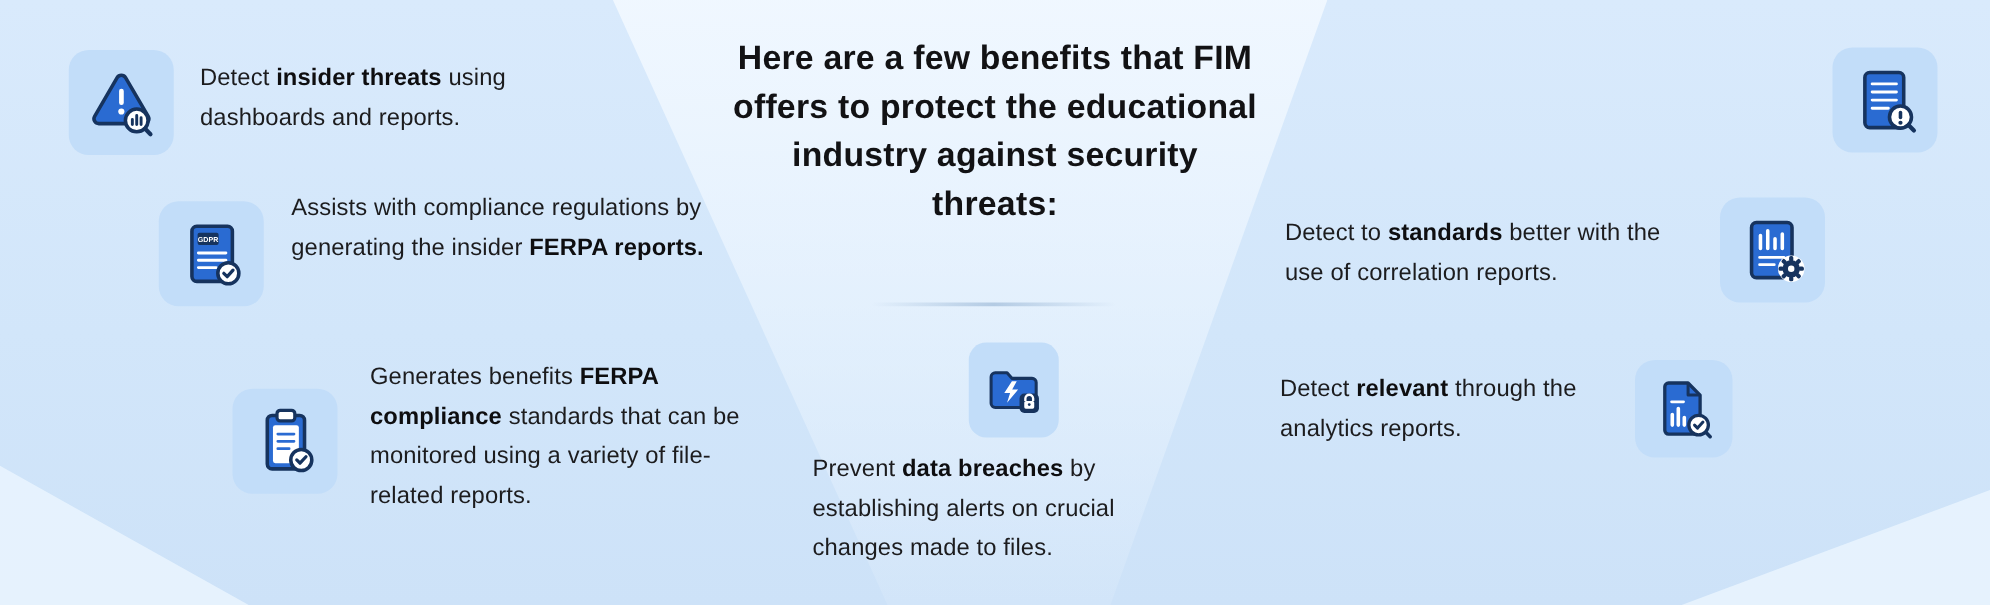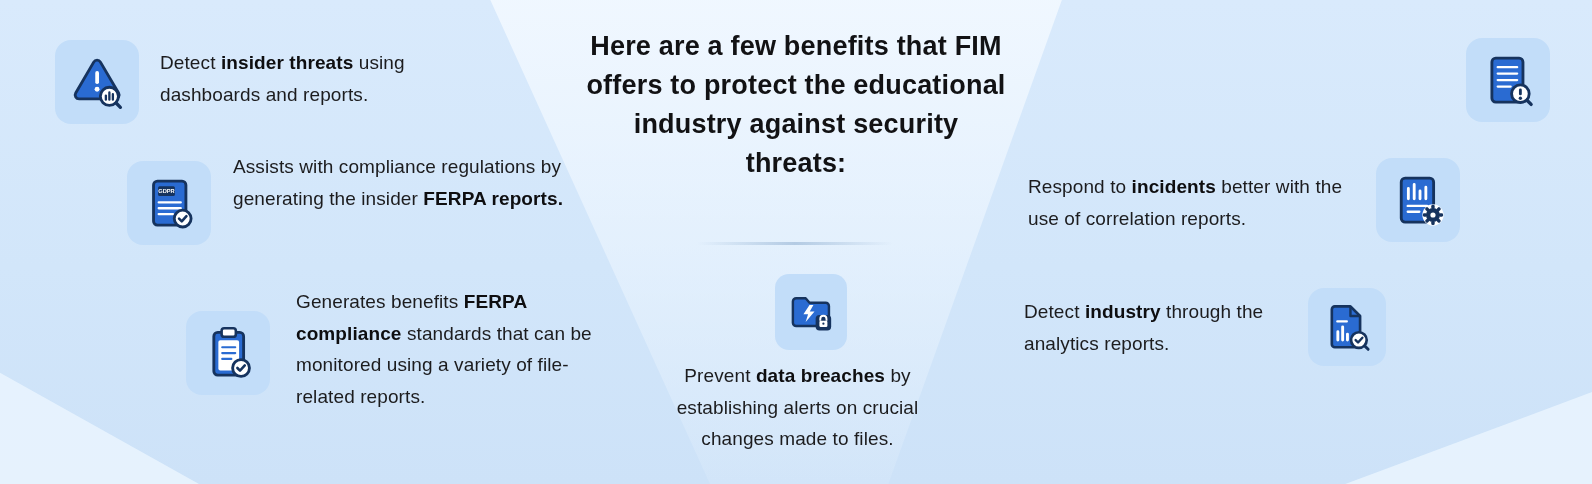--- a/index.html
+++ b/index.html
@@ -33,21 +33,21 @@
     display:flex; align-items:center; justify-content:center;
   }
   .tile svg{ width:74%; height:74%; display:block; }
 
   .txt{
     position:absolute;
     font-size:19px; line-height:31.5px;
     color:#1c1c1e; letter-spacing:0.1px;
   }
   .txt b{ font-weight:700; color:#0e0e10; }
-  .txt.center{ text-align:center; }
+  .txt.center{ text-align:left; }
 
   .heading{
     position:absolute;
     left:586px; top:27px; width:420px;
     text-align:center;
     font-size:27px; line-height:39px; font-weight:700;
     color:#121214; letter-spacing:0.2px;
   }
   .divider{
     position:absolute;
@@ -138,21 +138,21 @@
     <svg viewBox="0 0 48 48" fill="none">
       <rect x="11.5" y="7" width="24" height="34" rx="3" fill="#2a6bd2" stroke="#16335e" stroke-width="2.2"></rect>
       <path d="M16 14 h15 M16 19 h15 M16 24 h15 M16 29 h10" stroke="#ffffff" stroke-width="1.8" stroke-linecap="round"></path>
       <circle cx="33.5" cy="34.5" r="6.8" fill="#ffffff" stroke="#16335e" stroke-width="2.2"></circle>
       <rect x="32.4" y="30.6" width="2.2" height="5.2" rx="1.1" fill="#16335e"></rect>
       <circle cx="33.5" cy="38" r="1.3" fill="#16335e"></circle>
       <path d="M38.6 39.6 l3.2 3.2" stroke="#16335e" stroke-width="2.6" stroke-linecap="round"></path>
     </svg>
   </div>
 
-  <div class="txt txt-r2"><span>Respond to </span><b>incidents</b><span> better with the use of correlation reports.</span></div>
+  <div class="txt txt-r2"><span>Detect to </span><b>standards</b><span> better with the use of correlation reports.</span></div>
   <div class="tile tile-r2">
     <svg viewBox="0 0 48 48" fill="none">
       <rect x="11" y="7" width="25" height="34" rx="3" fill="#2a6bd2" stroke="#16335e" stroke-width="2.2"></rect>
       <path d="M16.5 23 v-8 M21 23 v-11 M25.5 23 v-6 M30 23 v-9" stroke="#ffffff" stroke-width="2.2" stroke-linecap="round"></path>
       <path d="M16 28.5 h15 M16 33 h9" stroke="#ffffff" stroke-width="1.8" stroke-linecap="round"></path>
       <circle cx="35.5" cy="35.5" r="8.2" fill="#ffffff"></circle>
       <g transform="translate(35.5,35.5)">
         <g fill="#16335e">
           <rect x="-1.3" y="-7.8" width="2.6" height="3.2" rx="1"></rect>
           <rect x="-1.3" y="-7.8" width="2.6" height="3.2" rx="1" transform="rotate(45)"></rect>
@@ -162,21 +162,21 @@
           <rect x="-1.3" y="-7.8" width="2.6" height="3.2" rx="1" transform="rotate(225)"></rect>
           <rect x="-1.3" y="-7.8" width="2.6" height="3.2" rx="1" transform="rotate(270)"></rect>
           <rect x="-1.3" y="-7.8" width="2.6" height="3.2" rx="1" transform="rotate(315)"></rect>
         </g>
         <circle r="5.4" fill="#16335e"></circle>
         <circle r="2" fill="#ffffff"></circle>
       </g>
     </svg>
   </div>
 
-  <div class="txt txt-r3"><span>Detect </span><b>industry</b><span> through the analytics reports.</span></div>
+  <div class="txt txt-r3"><span>Detect </span><b>relevant</b><span> through the analytics reports.</span></div>
   <div class="tile tile-r3">
     <svg viewBox="0 0 48 48" fill="none">
       <path d="M14 7 h13 l8 8 v23.5 a2.5 2.5 0 0 1 -2.5 2.5 H14 a2.5 2.5 0 0 1 -2.5 -2.5 V9.5 A2.5 2.5 0 0 1 14 7 Z" fill="#2a6bd2" stroke="#16335e" stroke-width="2.2" stroke-linejoin="round"></path>
       <path d="M27 7 v8 h8" fill="none" stroke="#16335e" stroke-width="2" stroke-linejoin="round"></path>
       <path d="M16 19.5 h8" stroke="#ffffff" stroke-width="1.8" stroke-linecap="round"></path>
       <path d="M16.5 35 v-7 M20.5 35 v-11 M24.5 35 v-5" stroke="#ffffff" stroke-width="2.4" stroke-linecap="round"></path>
       <circle cx="34" cy="35" r="6.5" fill="#ffffff" stroke="#16335e" stroke-width="2.2"></circle>
       <path d="M31.3 35 l2 2 l3.6 -4" stroke="#16335e" stroke-width="2" stroke-linecap="round" stroke-linejoin="round"></path>
       <path d="M38.8 39.8 l2.9 2.9" stroke="#16335e" stroke-width="2.4" stroke-linecap="round"></path>
     </svg>

